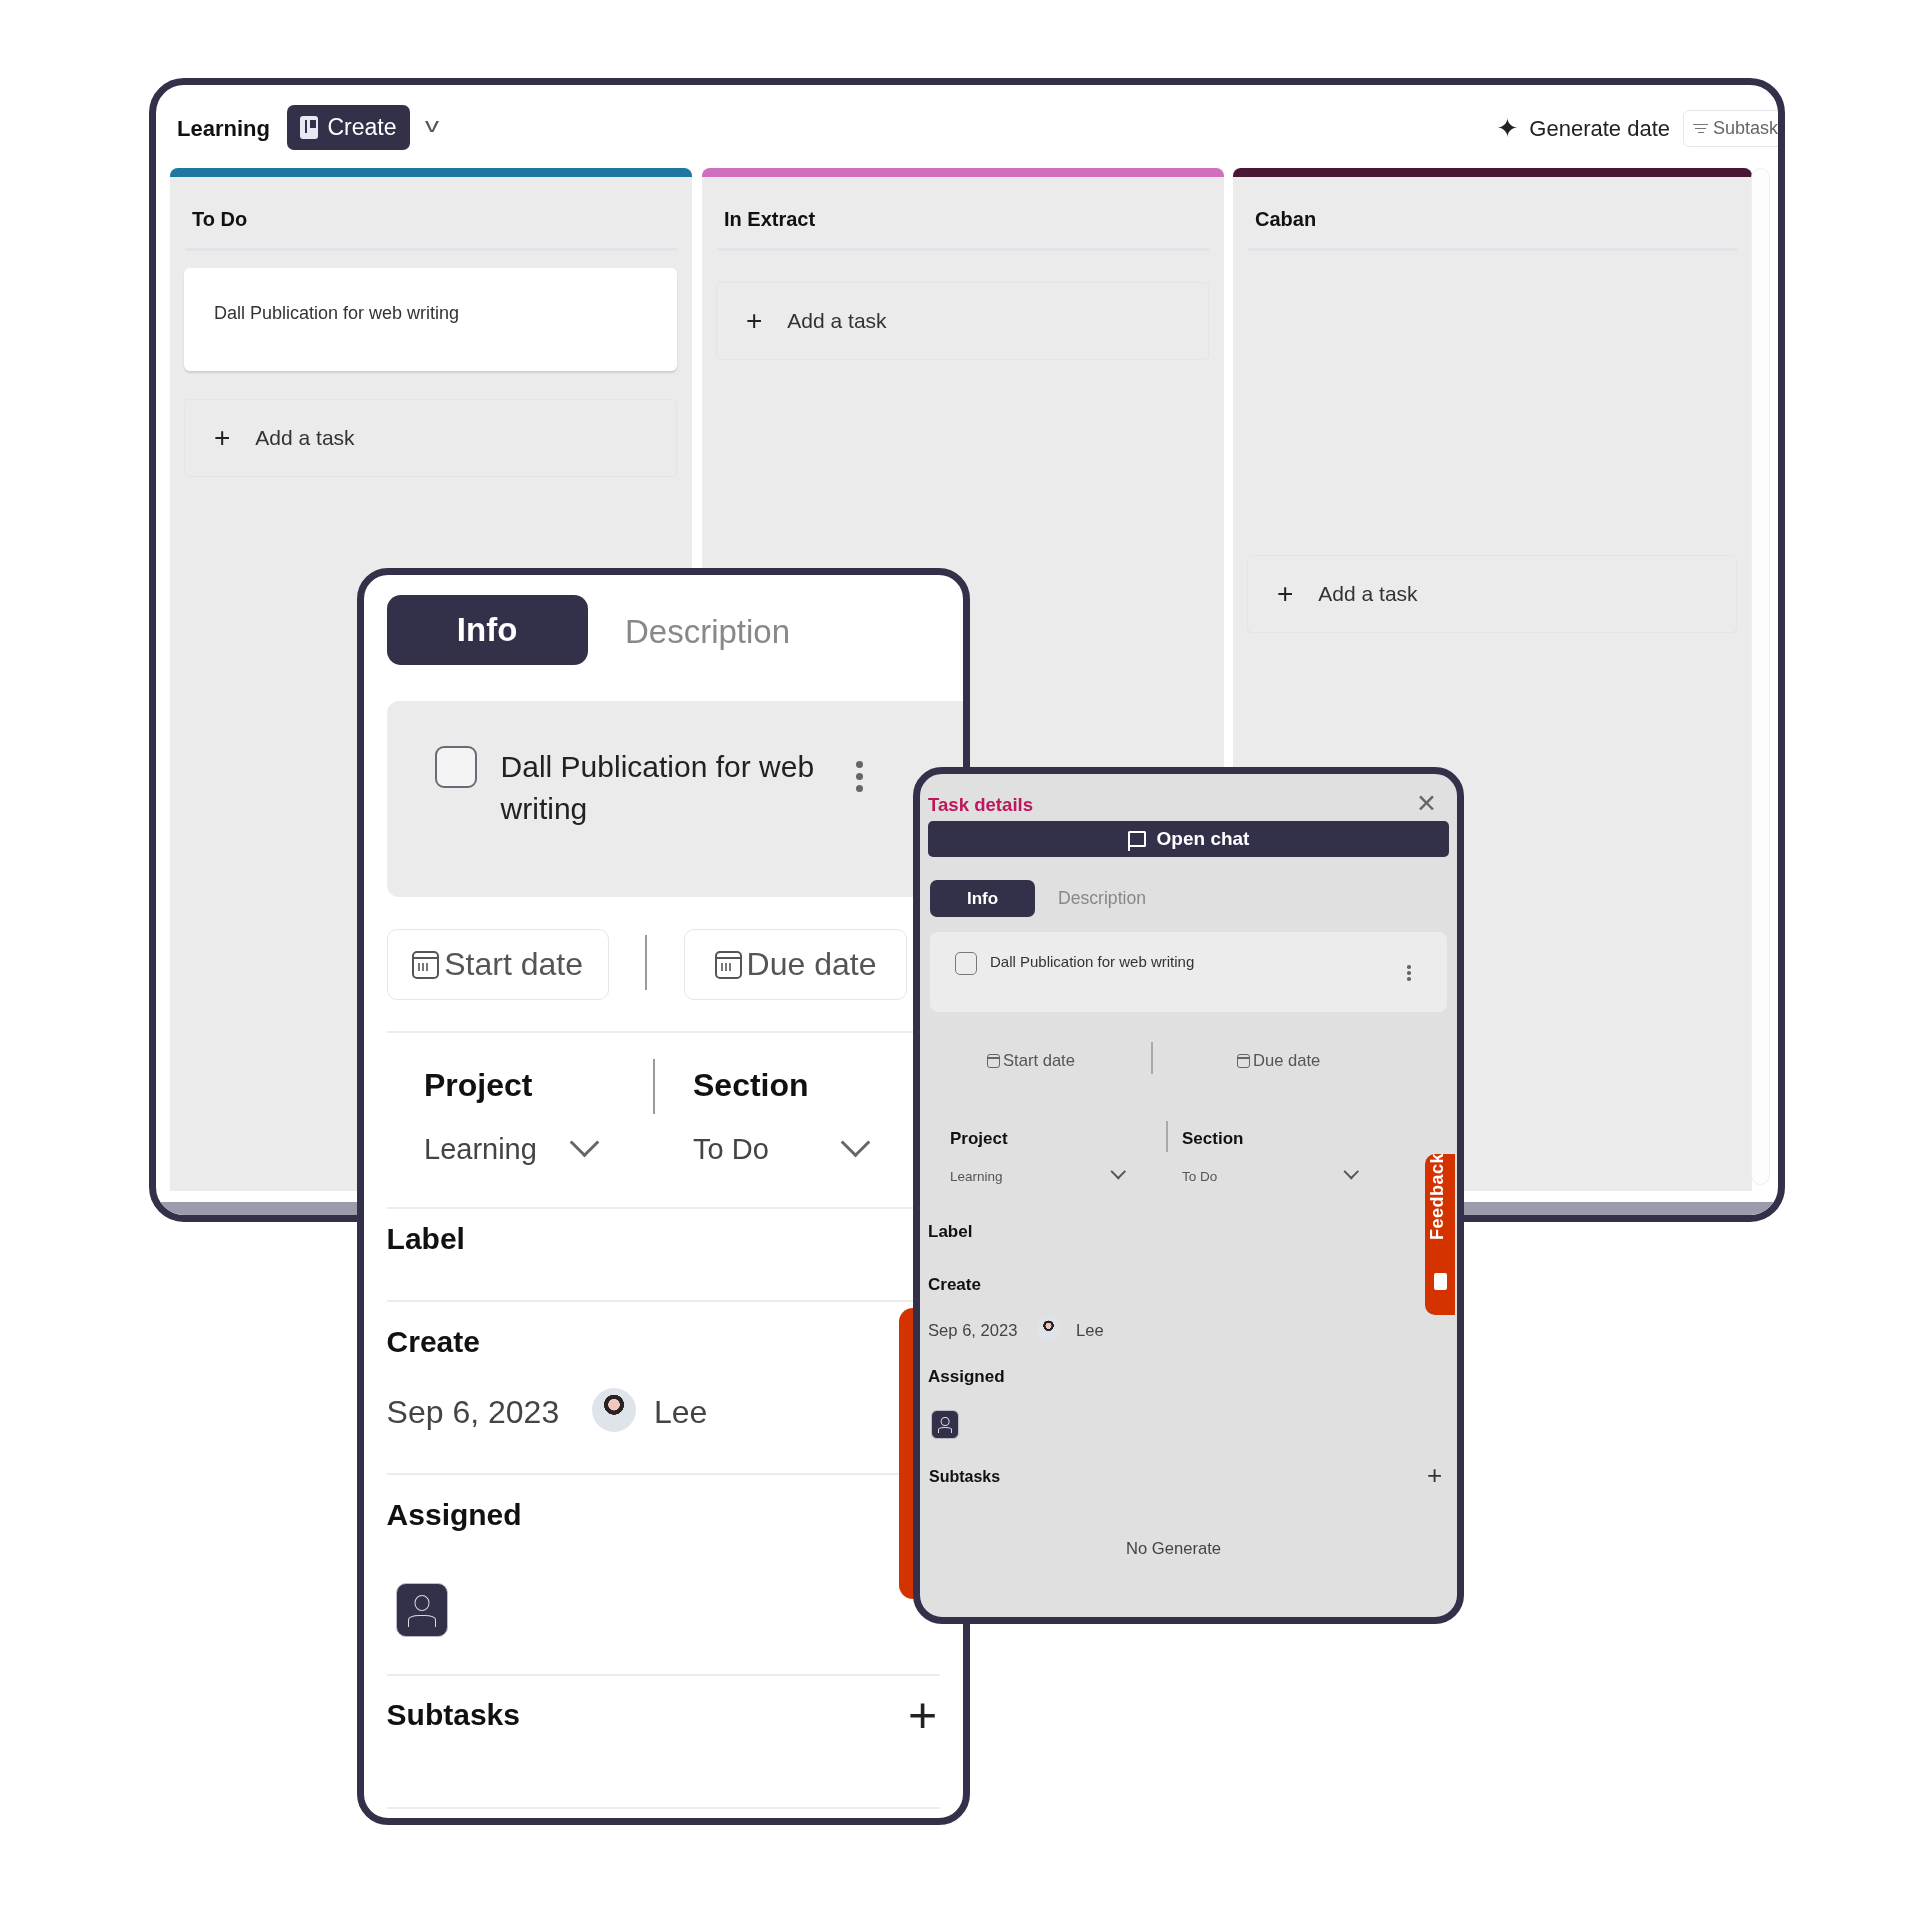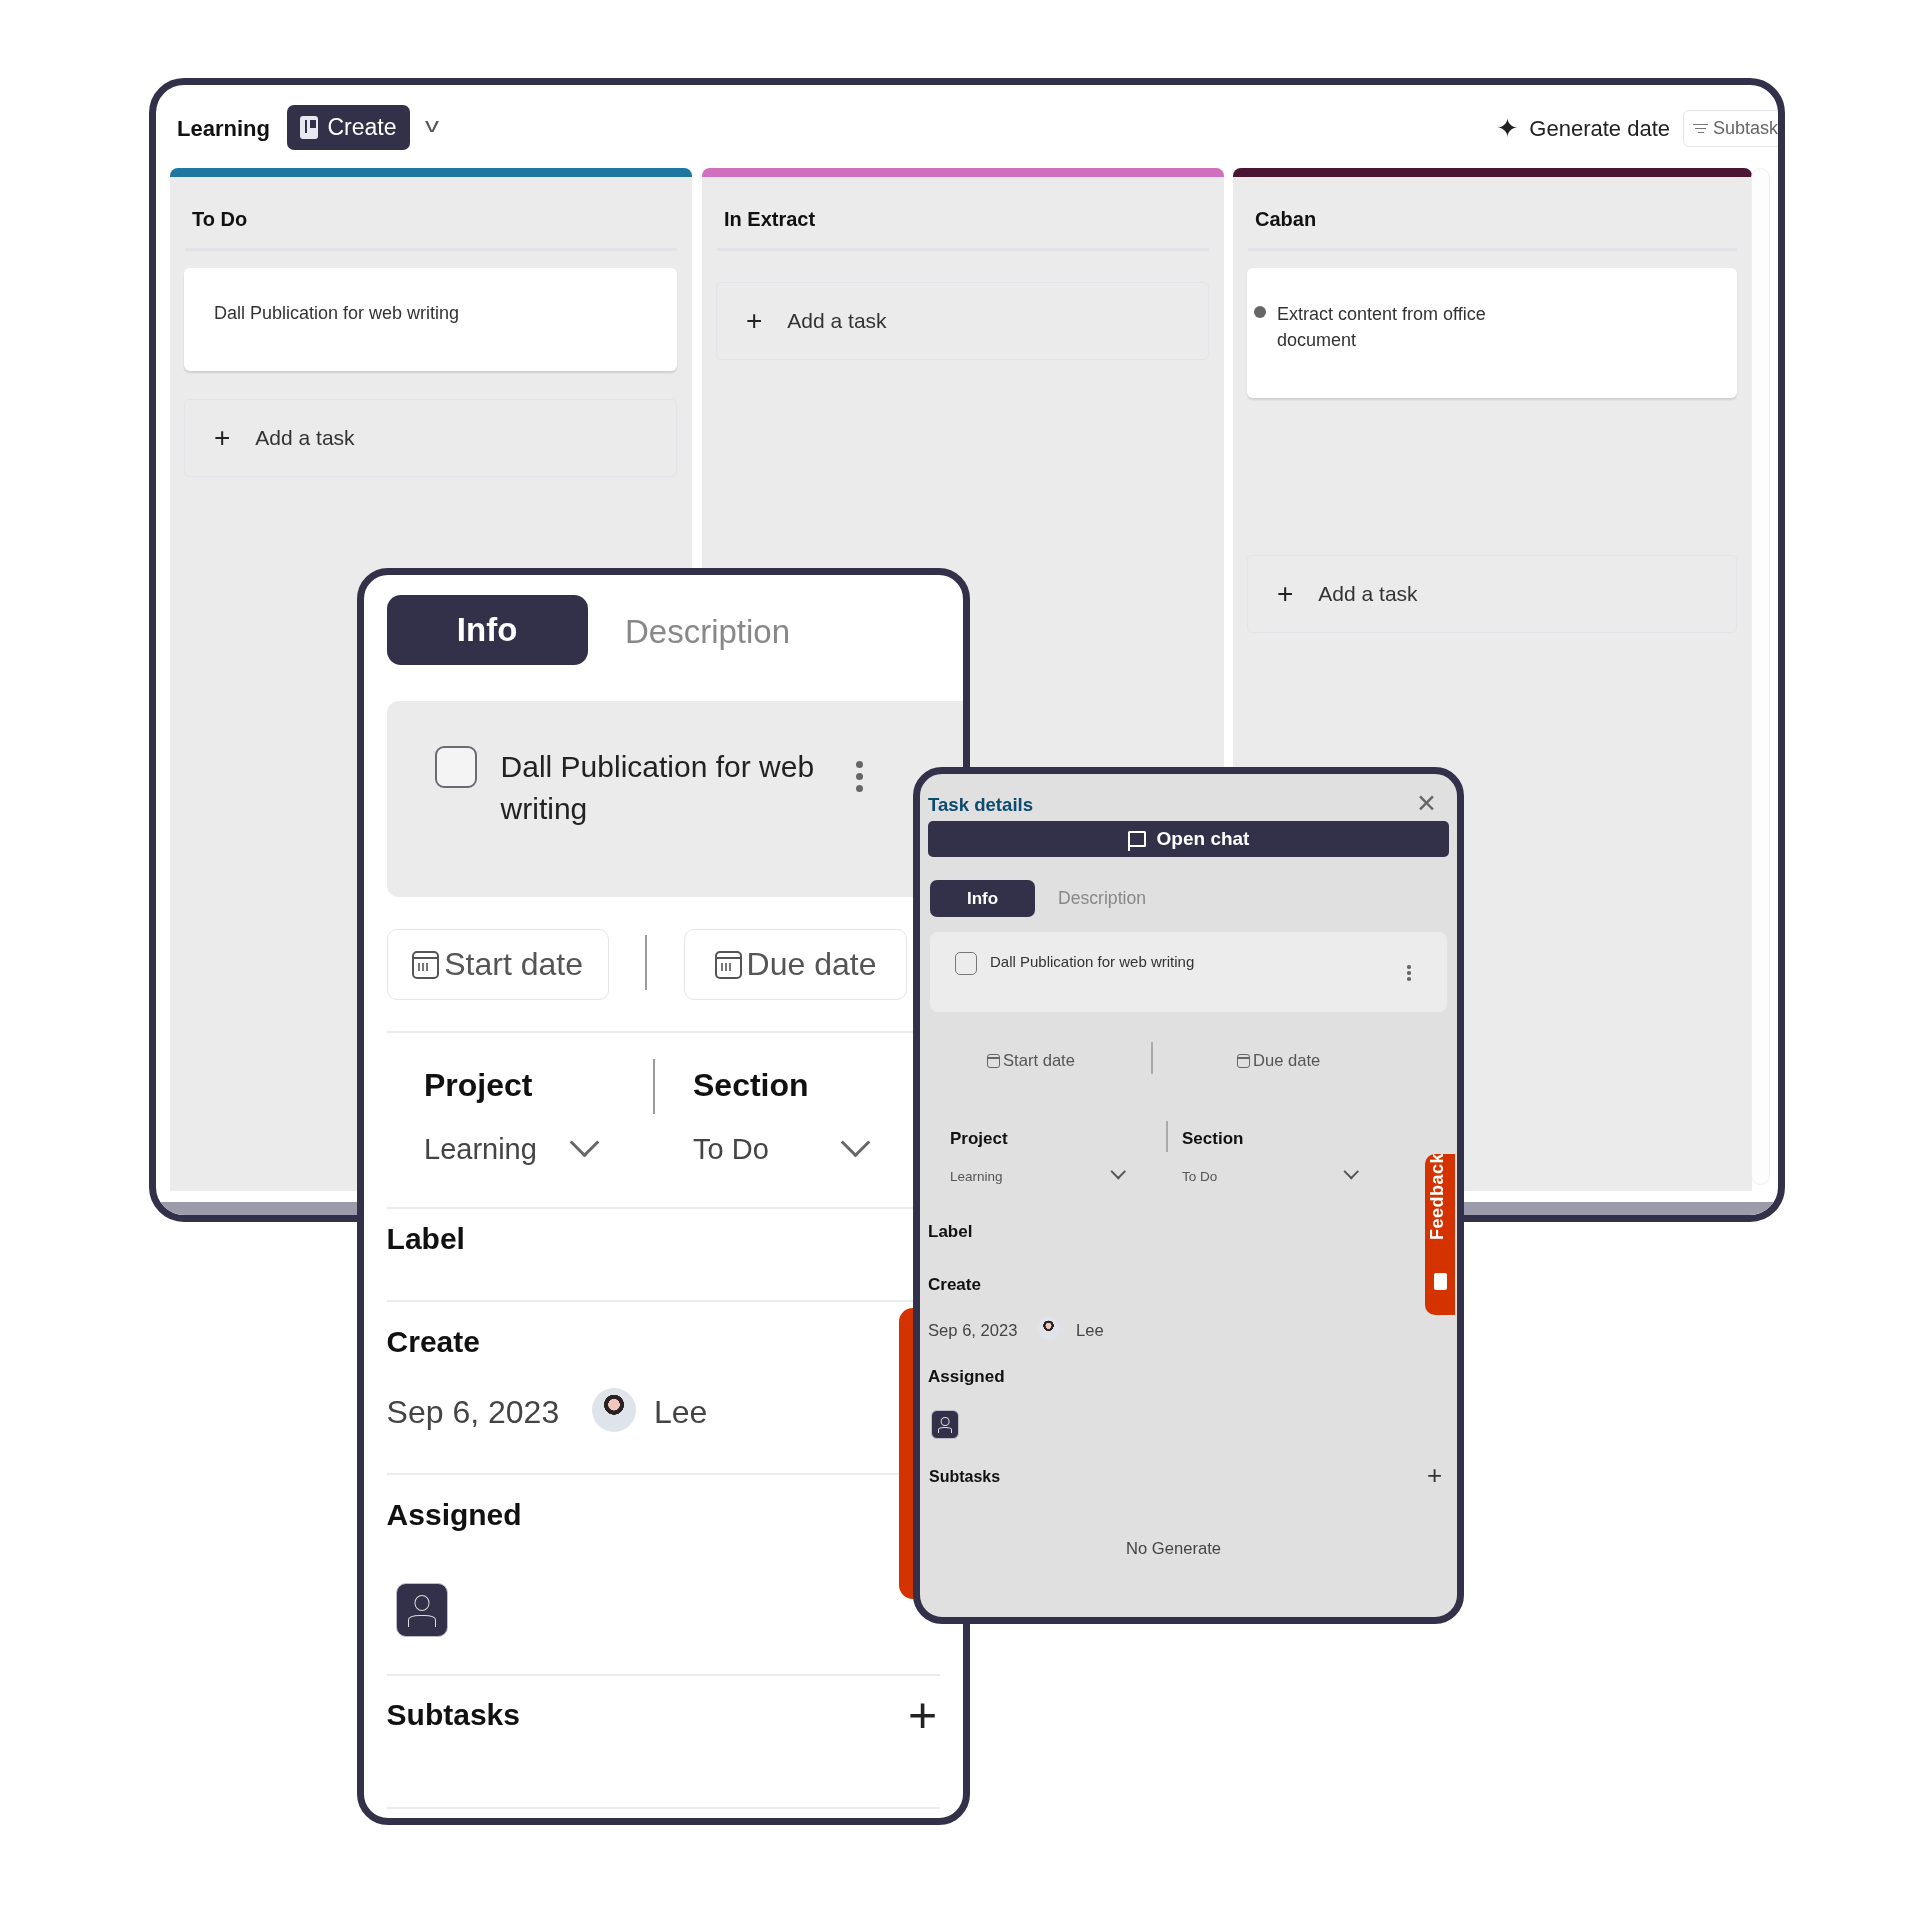--- a/index.html
+++ b/index.html
@@ -56,21 +56,21 @@
   .sec-head { position:absolute; left:22.6px; font-size:30px; font-weight:bold; color:#111; }
   .avatar { position:absolute; border-radius:50%; background:radial-gradient(circle at 50% 38%, #f0c7bd 0 16%, #2a2222 17% 28%, #dfe3ea 29%); }
   .assigned-icon { position:absolute; background:#33304a; border:1.5px solid #bcbcc8; box-sizing:border-box; }
   .assigned-icon::before { content:""; position:absolute; left:50%; top:22%; transform:translateX(-50%); width:26%; height:26%; border:1.5px solid #ddd; border-radius:50%; }
   .assigned-icon::after { content:""; position:absolute; left:22%; right:22%; bottom:18%; height:20%; border:1.5px solid #ddd; border-bottom:none; border-radius:40% 40% 0 0; }
   .plus-lg { position:absolute; font-size:50px; font-weight:200; color:#222; line-height:1; }
   .orange-tab { position:absolute; background:#d43300; border-radius:14px 0 0 14px; }
 
   
   #details { left:913px; top:767px; width:551px; height:857px; border-radius:29px; background:#e0e0e0; }
-  .td-title { position:absolute; left:8px; top:20px; font-size:18.6px; font-weight:bold; color:#0c4a6e; }
+  .td-title { position:absolute; left:8px; top:20px; font-size:18.6px; font-weight:bold; color:#be185d; }
   .td-close { position:absolute; right:20px; top:15px; font-size:25px; color:#666; }
   .open-chat { position:absolute; left:8px; right:8px; top:47px; height:36px; background:#33304a; border-radius:5px; color:#fff; font-size:19px; font-weight:bold; display:flex; align-items:center; justify-content:center; gap:11px; }
   .chat-icon { width:18px; height:16px; border:2px solid #fff; border-radius:1.5px; box-sizing:border-box; position:relative; }
   .chat-icon::after { content:""; position:absolute; left:-2px; bottom:-6px; width:5px; height:5px; border-left:2px solid #fff; }
   .td-tab-info { position:absolute; left:10px; top:106px; width:105px; height:37px; background:#33304a; border-radius:7px; color:#fff; font-size:17px; font-weight:bold; display:flex; align-items:center; justify-content:center; }
   .td-tab-desc { position:absolute; left:138px; top:114px; font-size:17.6px; color:#888; }
   .td-task { position:absolute; left:10px; right:10px; top:158px; height:80px; background:#ececec; border-radius:8px; }
   .td-cbx { position:absolute; left:25px; top:20px; width:22px; height:23px; border:1.5px solid #777; border-radius:5px; box-sizing:border-box; }
   .td-task-title { position:absolute; left:60px; top:21px; font-size:15px; color:#333; }
   .td-date { position:absolute; top:277px; font-size:16.6px; color:#555; display:flex; align-items:center; gap:3px; }
@@ -130,24 +130,20 @@
     <div class="add-task" style="top:114px">
       <span class="plus">+</span>
       <span>Add a task</span>
     </div>
   </div>
 
   <div class="column" style="left:1077px;width:519px">
     <div class="col-bar" style="background:#4a1634"></div>
     <div class="col-title">Caban</div>
     <div class="col-divider"></div>
-    <div class="task-card" style="top:100px;height:130px">
-      <span class="bullet"></span>
-      <span class="task-text" style="width:261px">Extract content from office document</span>
-    </div>
     <div class="add-task" style="top:387px">
       <span class="plus">+</span>
       <span>Add a task</span>
     </div>
   </div>
   <div class="board-scroll"></div>
   <div class="board-bottom"></div>
 </div>
 
 <div id="info" class="frame">

